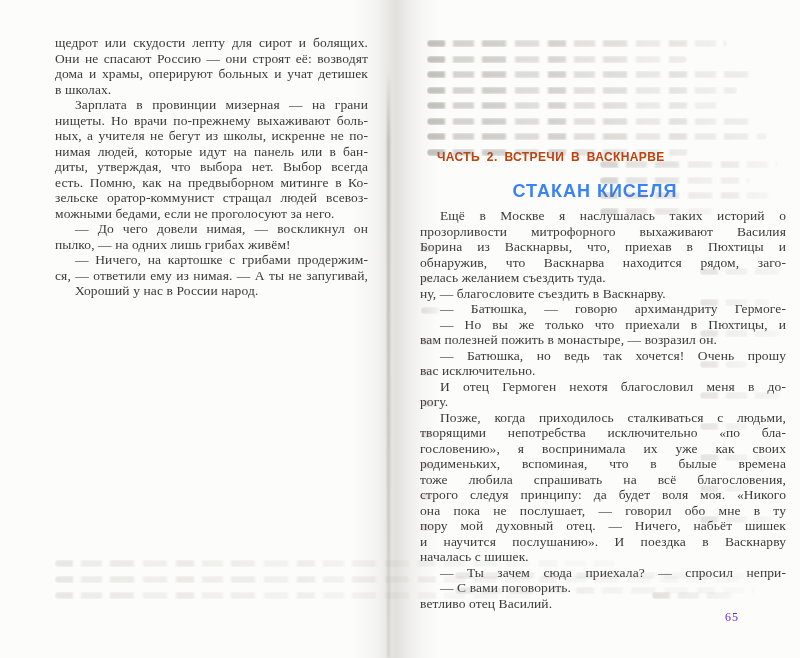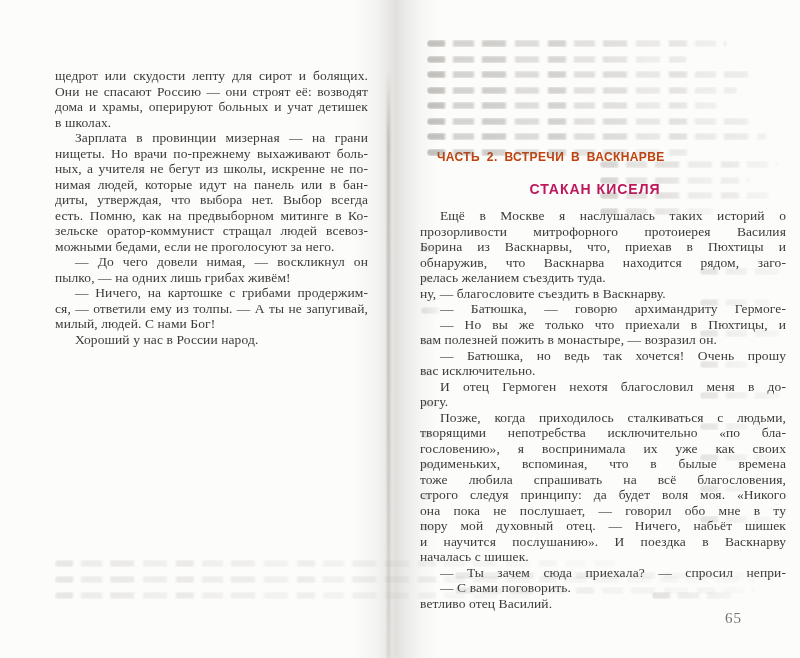--- a/index.html
+++ b/index.html
@@ -24,21 +24,21 @@
     pointer-events:none;
   }
   .gutter-line{
     position:absolute;left:387px;top:70px;width:3px;height:588px;
     background:linear-gradient(180deg, rgba(70,64,58,0) 0%, rgba(70,64,58,.28) 12%, rgba(70,64,58,.22) 60%, rgba(70,64,58,.12) 100%);
     filter:blur(.8px);
     pointer-events:none;
   }
   
   .textcol{position:absolute;}
-  .left-col{left:55px;top:35px;width:313px;margin-top:33px;}
+  .left-col{left:55px;top:35px;width:313px;}
   .right-col{left:420px;top:208px;width:366px;}
   .line{
     height:15.5px;line-height:15.5px;
     font-size:13.5px;color:#3b3b3b;
     text-align:justify;text-align-last:justify;
     letter-spacing:.1px;
   }
   .line.end{text-align-last:left;}
   .line.ind{padding-left:20px;}
   
@@ -46,26 +46,26 @@
     position:absolute;left:437px;top:150px;
     font-family:"Liberation Sans", sans-serif;
     font-weight:bold;font-size:12px;
     letter-spacing:.4px;word-spacing:3px;
     color:#c2410c;white-space:nowrap;
   }
   .chapter-heading{
     position:absolute;left:420px;top:181px;width:350px;
     text-align:center;
     font-family:"Liberation Sans", sans-serif;
-    font-weight:bold;font-size:14px;
-    letter-spacing:1px;color:#be185d;
+    font-weight:bold;font-size:18px;
+    letter-spacing:1px;color:#3b82f6;
   }
   .pagenum{
     position:absolute;left:725px;top:610px;
-    font-size:15px;color:#737373;letter-spacing:1px;
+    font-size:12px;color:#6d28d9;letter-spacing:1px;
   }
   
   .bleed-line{
     position:absolute;height:7px;border-radius:3px;
     background:repeating-linear-gradient(90deg,
       rgba(110,104,98,1) 0 18px, rgba(110,104,98,0) 18px 26px,
       rgba(110,104,98,.75) 26px 47px, rgba(110,104,98,0) 47px 55px,
       rgba(110,104,98,.9) 55px 79px, rgba(110,104,98,0) 79px 88px,
       rgba(110,104,98,.7) 88px 112px, rgba(110,104,98,0) 112px 121px);
     -webkit-mask-image:linear-gradient(90deg,rgba(0,0,0,1),rgba(0,0,0,.25));
@@ -92,32 +92,31 @@
         <div class="line">нищеты. Но врачи по-прежнему выхаживают боль-</div>
         <div class="line">ных, а учителя не бегут из школы, искренне не по-</div>
         <div class="line">нимая людей, которые идут на панель или в бан-</div>
         <div class="line">диты, утверждая, что выбора нет. Выбор всегда</div>
         <div class="line">есть. Помню, как на предвыборном митинге в Ко-</div>
         <div class="line">зельске оратор-коммунист стращал людей всевоз-</div>
         <div class="line end">можными бедами, если не проголосуют за него.</div>
         <div class="line ind">— До чего довели нимая, — воскликнул он</div>
         <div class="line end">пылко, — на одних лишь грибах живём!</div>
         <div class="line ind">— Ничего, на картошке с грибами продержим-</div>
-        <div class="line">ся, — ответили ему из толпы. — А ты не запугивай,</div>
-        <div class="line end">милый, людей. С нами Бог!</div>
+        <div class="line">ся, — ответили ему из нимая. — А ты не запугивай,</div>
         <div class="line ind end">Хороший у нас в России народ.</div>
       </div>
   </div>
 
   <div>
     <div class="part-heading">ЧАСТЬ 2. ВСТРЕЧИ В ВАСКНАРВЕ</div>
     <div class="chapter-heading">СТАКАН КИСЕЛЯ</div>
     <div class="textcol right-col" id="right-col">
         <div class="line ind">Ещё в Москве я наслушалась таких историй о</div>
-        <div class="line">прозорливости митрофорного протоиерея Василия</div>
+        <div class="line">прозорливости митрофорного выхаживают Василия</div>
         <div class="line">Борина из Васкнарвы, что, приехав в Пюхтицы и</div>
         <div class="line">обнаружив, что Васкнарва находится рядом, заго-</div>
         <div class="line end">релась желанием съездить туда.</div>
         <div class="line end">ну, — благословите съездить в Васкнарву.</div>
         <div class="line ind">— Батюшка, — говорю архимандриту Гермоге-</div>
         <div class="line ind">— Но вы же только что приехали в Пюхтицы, и</div>
         <div class="line end">вам полезней пожить в монастыре, — возразил он.</div>
         <div class="line ind">— Батюшка, но ведь так хочется! Очень прошу</div>
         <div class="line end">вас исключительно.</div>
         <div class="line ind">И отец Гермоген нехотя благословил меня в до-</div>

